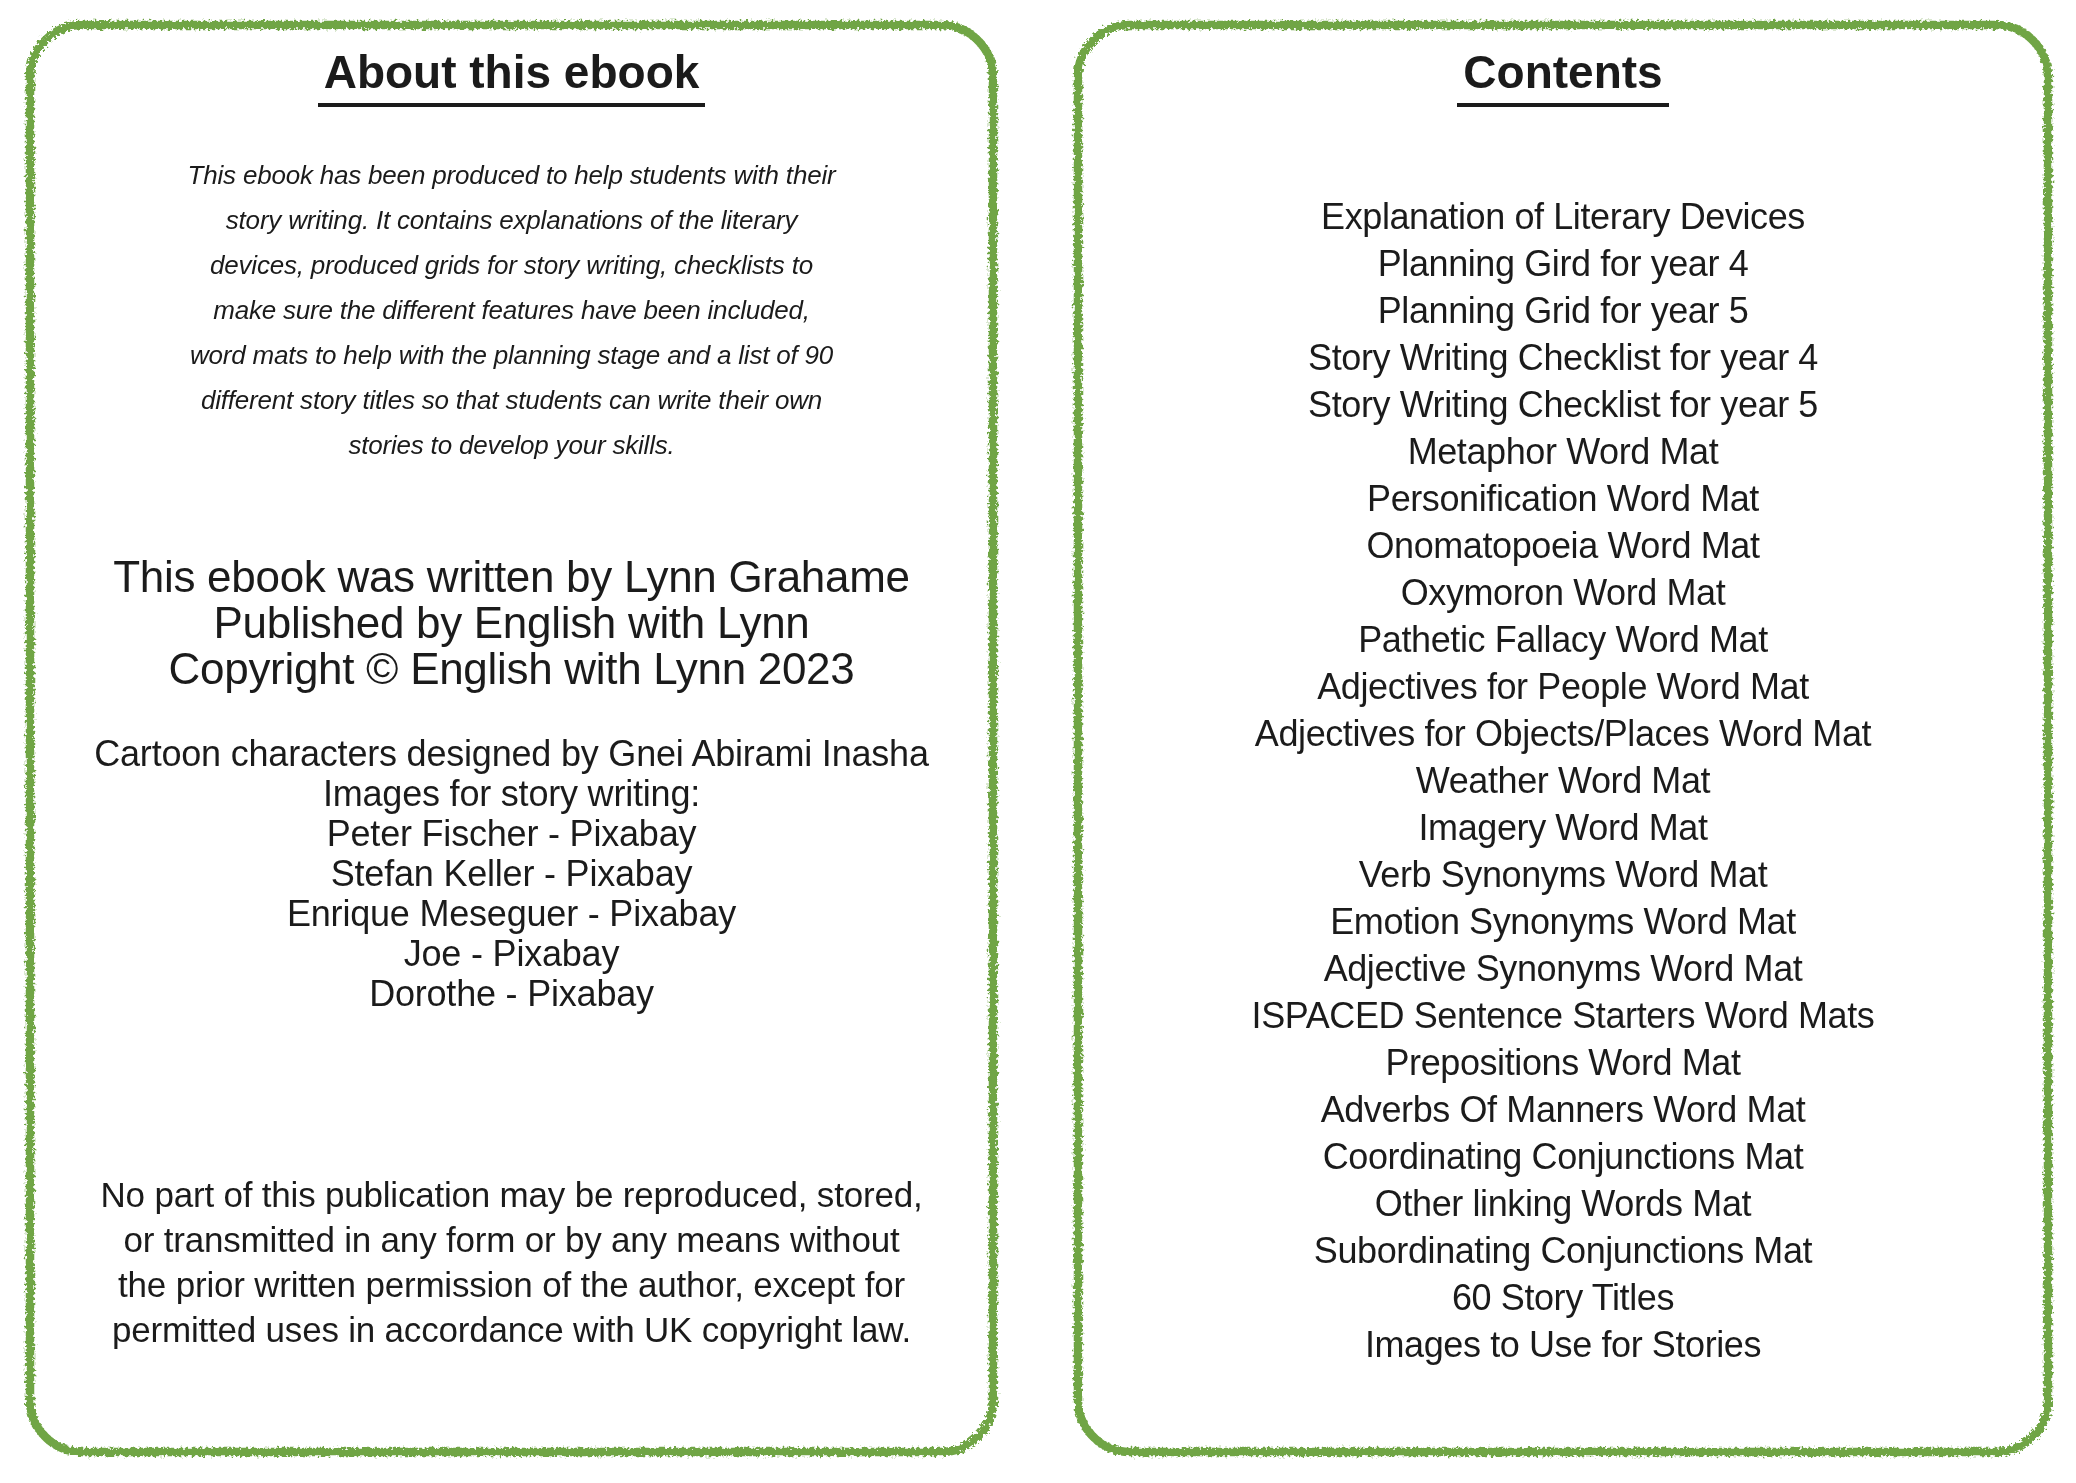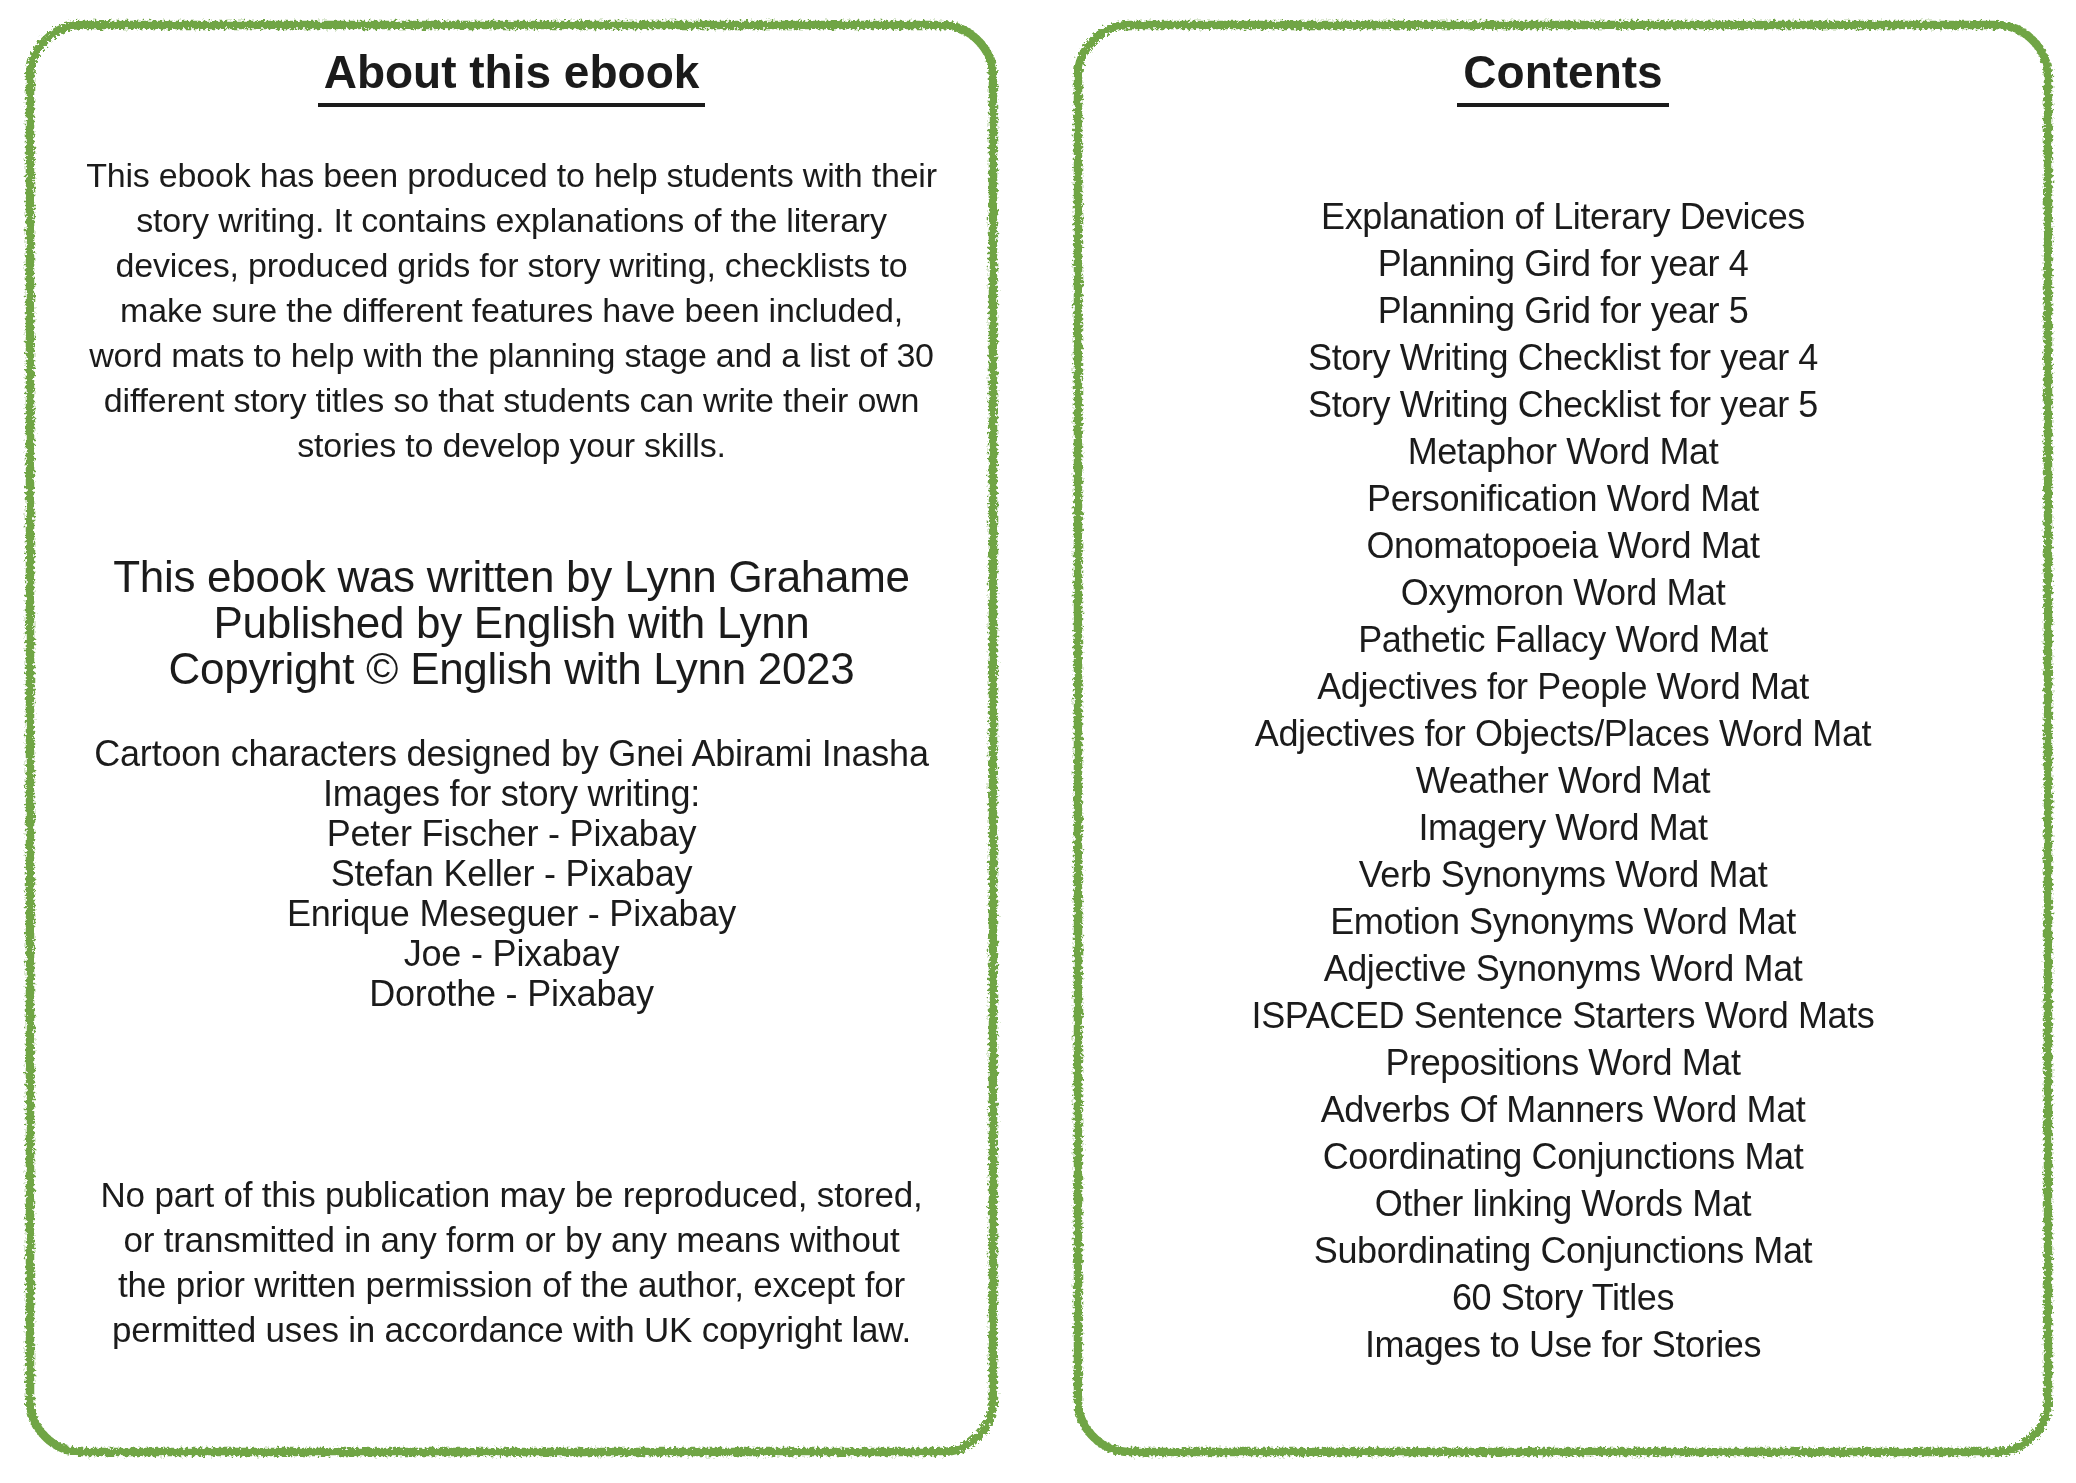--- a/index.html
+++ b/index.html
@@ -60,23 +60,24 @@
     letter-spacing: 0;
   }
   .underlined {
     display: inline-block;
     border-bottom: 4px solid currentColor;
     padding: 0 6px 3px;
   }
   .line, .toc-item { white-space: nowrap; }
   .intro {
     margin-top: 46px;
-    font-size: 34px;
+    font-size: 26px;
     line-height: 45px;
     letter-spacing: -0.2px;
+    font-style: italic;
   }
   .publication {
     margin-top: 86px;
     font-size: 44px;
     line-height: 46px;
     letter-spacing: -0.3px;
   }
   .credits {
     margin-top: 42px;
     font-size: 36px;
@@ -115,21 +116,21 @@
     </svg>
 
     <div class="content">
       <h1 class="page-title"><span class="underlined">About this ebook</span></h1>
 
       <div class="block intro">
         <div class="line">This ebook has been produced to help students with their</div>
         <div class="line">story writing. It contains explanations of the literary</div>
         <div class="line">devices, produced grids for story writing, checklists to</div>
         <div class="line">make sure the different features have been included,</div>
-        <div class="line">word mats to help with the planning stage and a list of 30</div>
+        <div class="line">word mats to help with the planning stage and a list of 90</div>
         <div class="line">different story titles so that students can write their own</div>
         <div class="line">stories to develop your skills.</div>
       </div>
 
       <div class="block publication">
         <div class="line">This ebook was written by Lynn Grahame</div>
         <div class="line">Published by English with Lynn</div>
         <div class="line">Copyright © English with Lynn 2023</div>
       </div>
 

